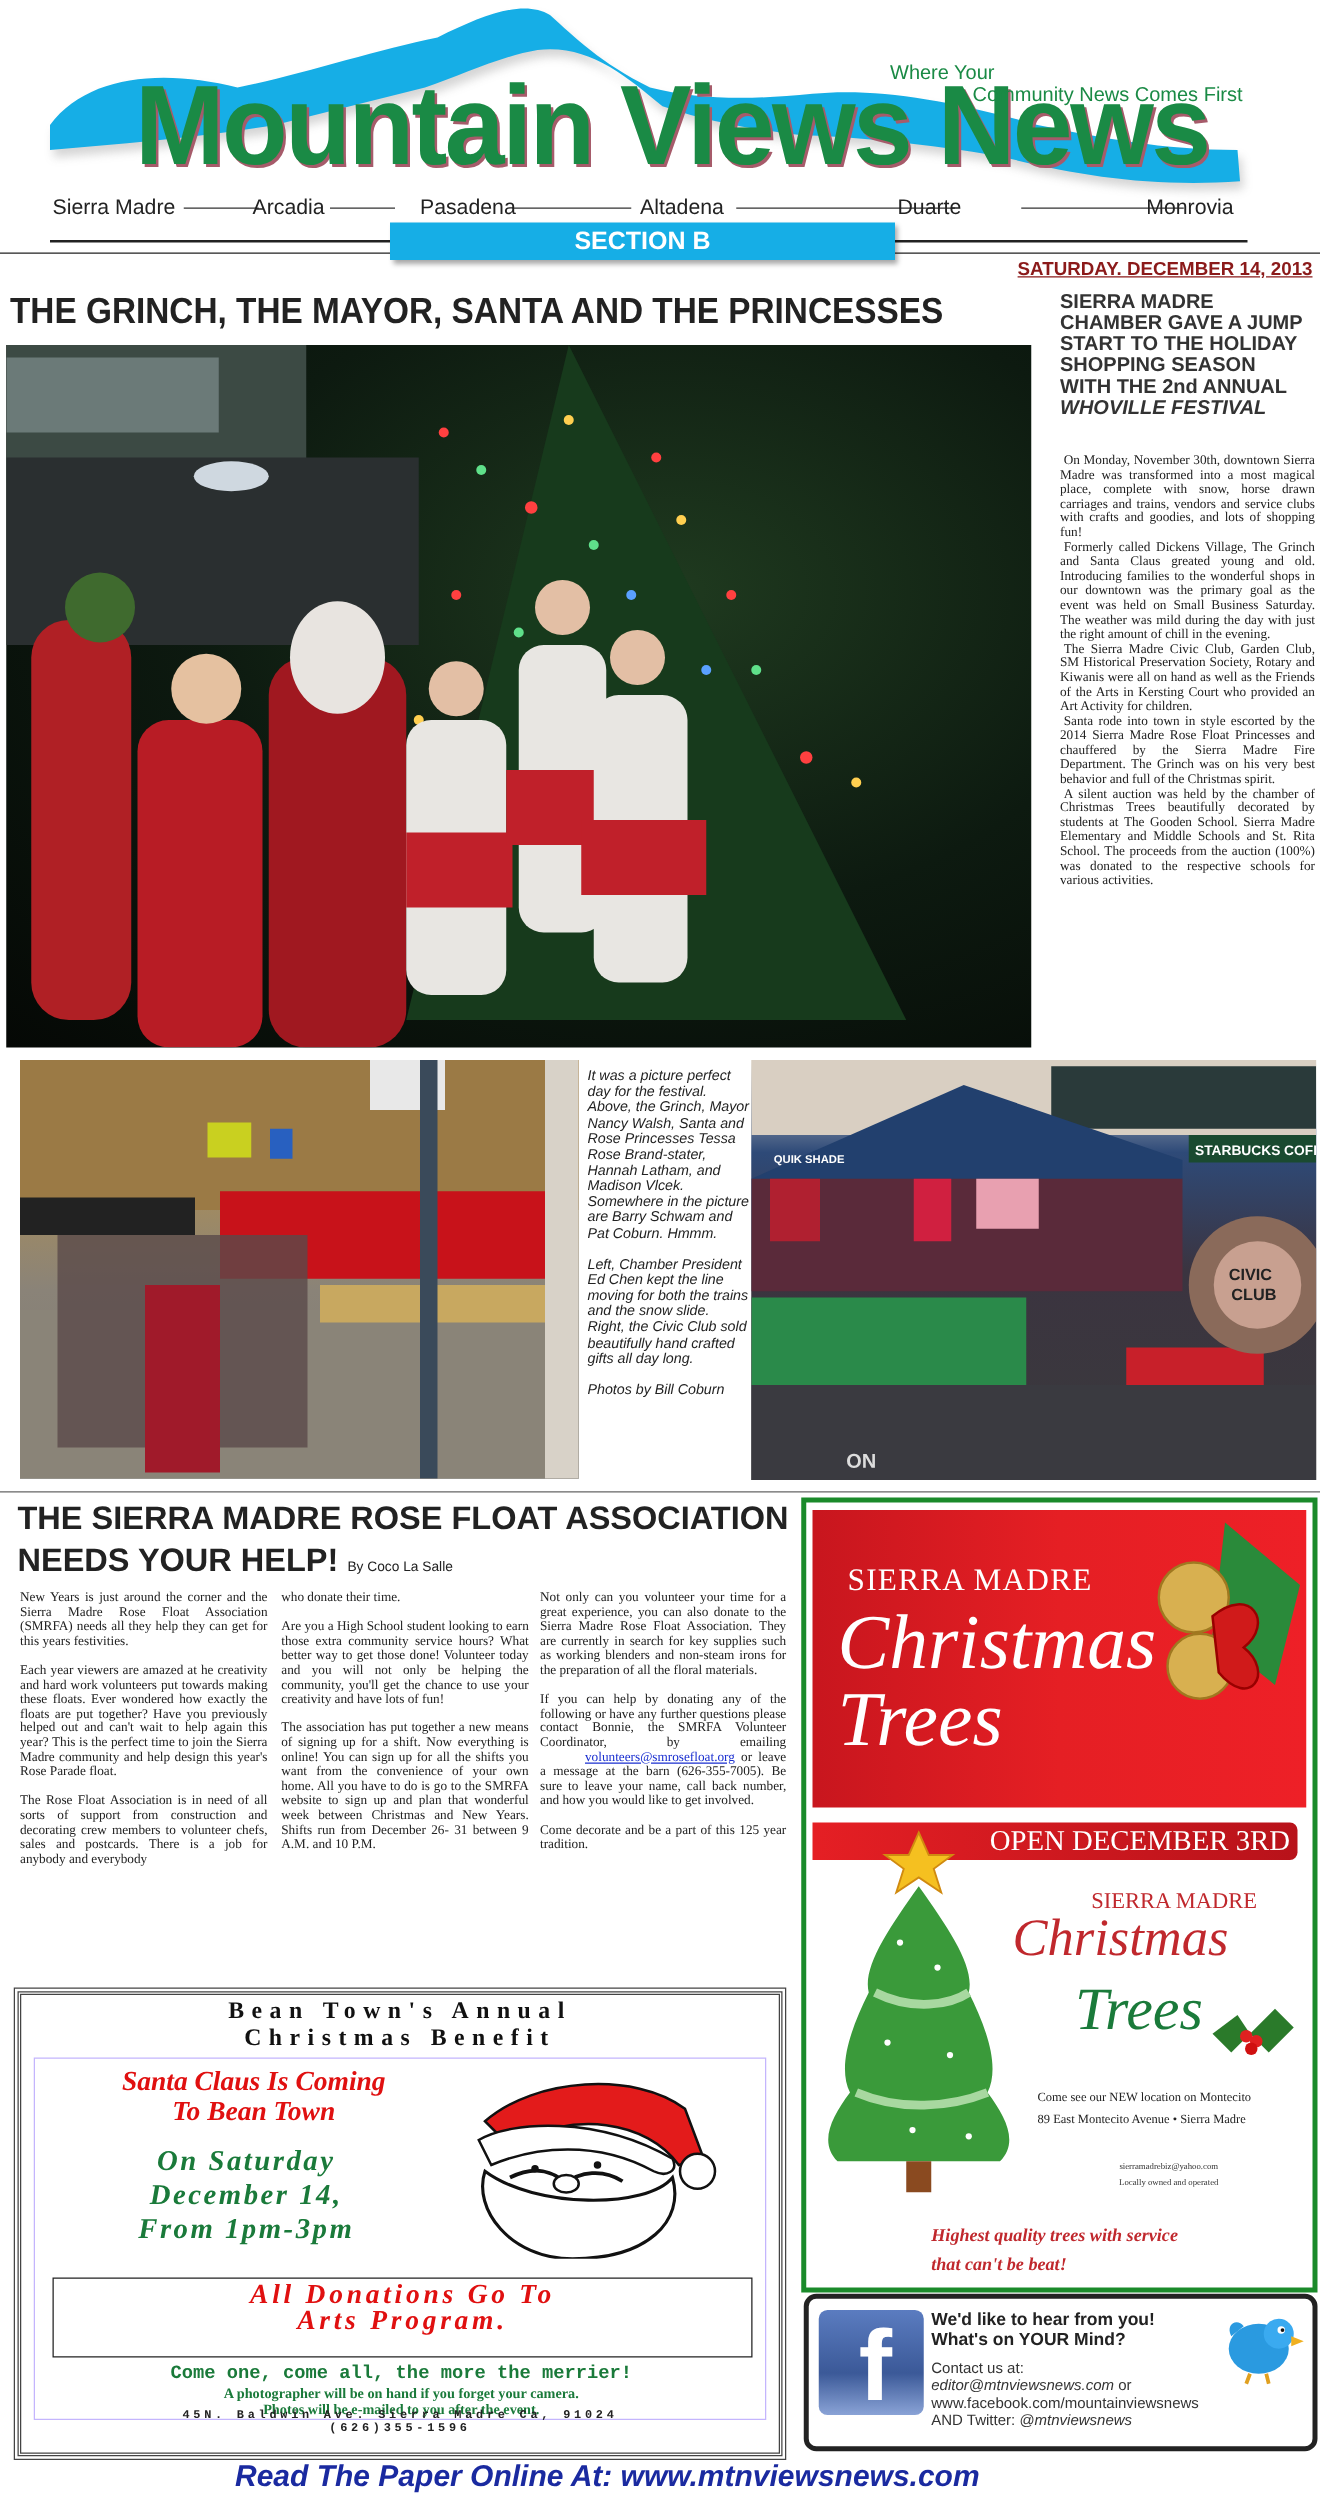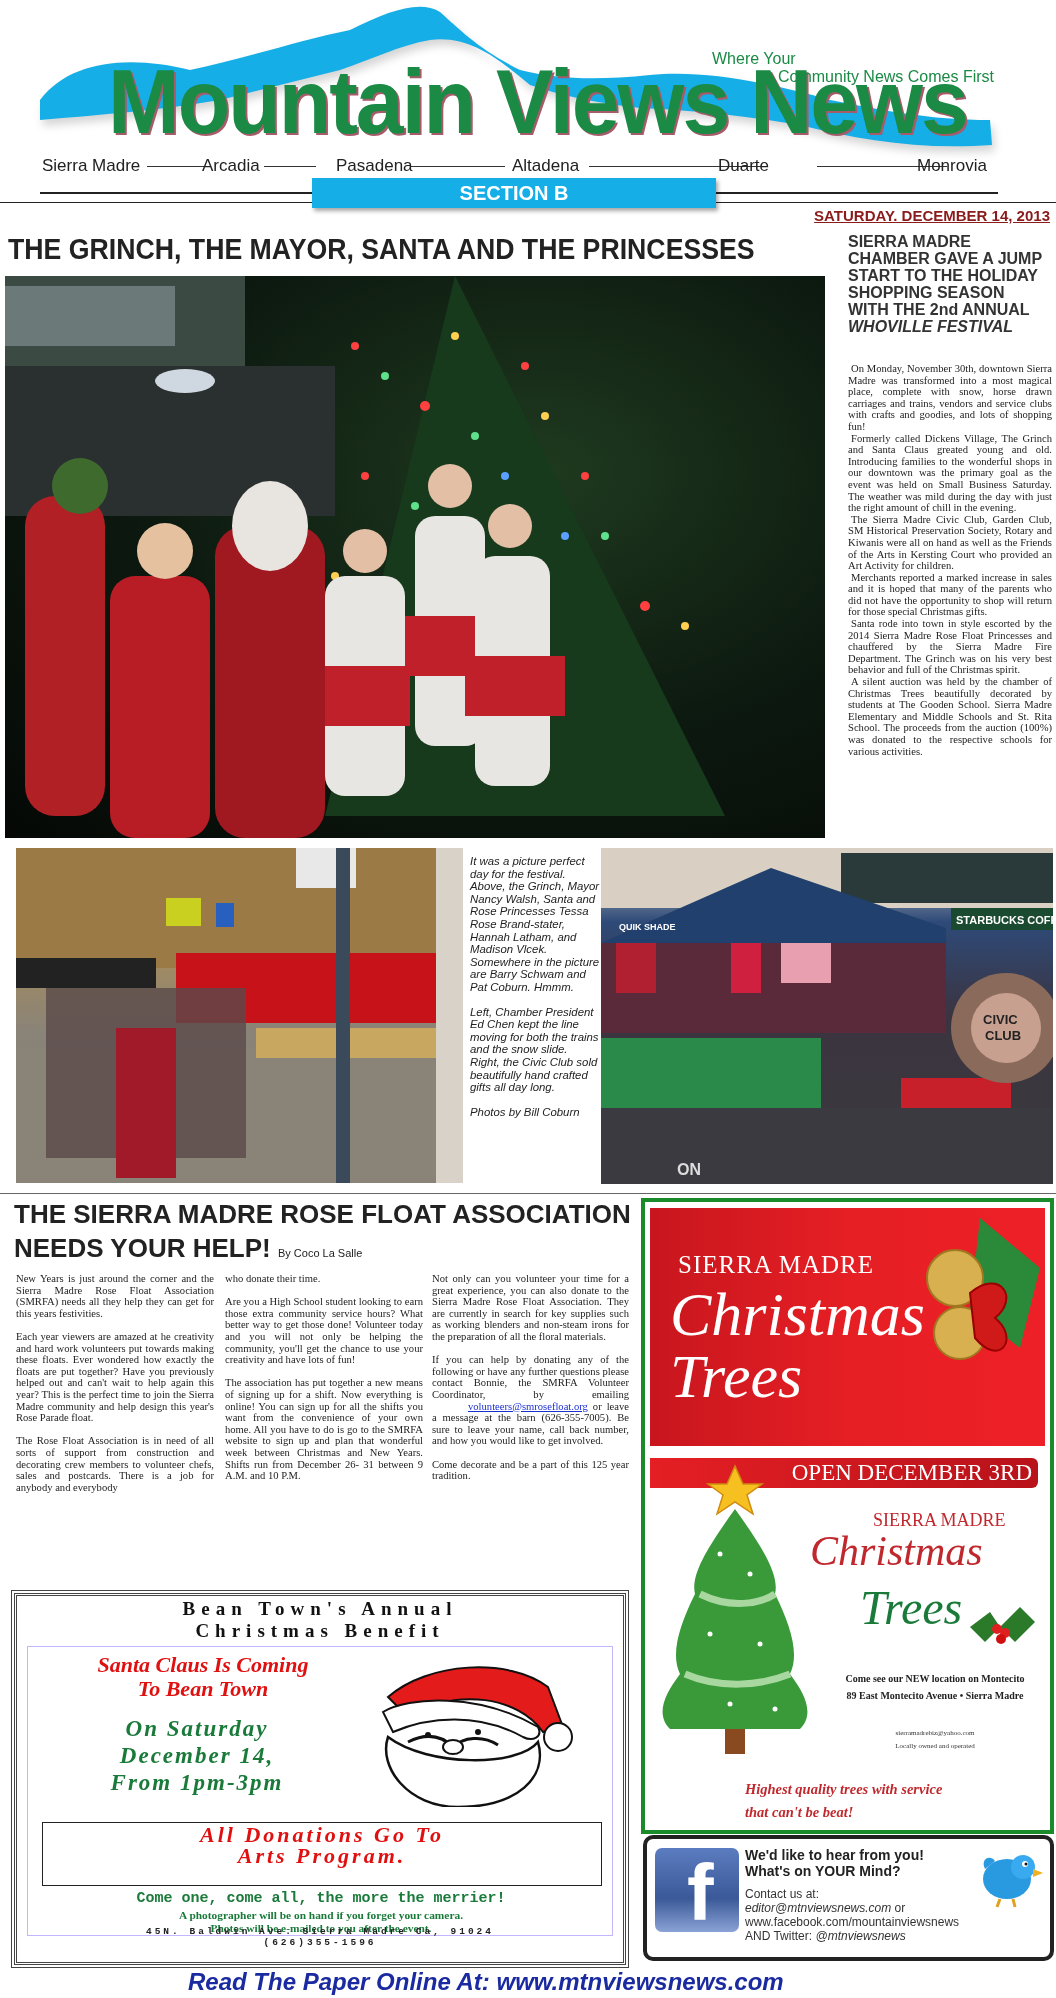--- a/index.html
+++ b/index.html
@@ -55,21 +55,21 @@
 
     
     .tree-ad { position: absolute; left: 641px; top: 1198px; width: 413px; height: 636px; border: 4px solid #1a8a2a; background: #fff; }
     .tree-top { position: absolute; left: 5px; top: 6px; width: 395px; height: 238px; background: linear-gradient(90deg, #c8161e 0%, #e51f24 50%, #ee2027 100%); }
     .tree-sm { position: absolute; left: 28px; top: 43px; font-family: "Liberation Serif", serif; font-size: 25px; color: #fff; letter-spacing: 1px; }
     .tree-script { position: absolute; left: 20px; top: 75px; font-family: "Liberation Serif", serif; font-style: italic; font-size: 62px; line-height: 62px; color: #fff; }
     .open-bar { position: absolute; left: 5px; top: 256px; width: 388px; height: 30px; background: linear-gradient(90deg, #e51f24, #b8121a); border-radius: 0 6px 6px 0; color: #fff; font-family: "Liberation Serif", serif; font-size: 23px; line-height: 30px; text-align: right; padding-right: 6px; }
     .tree-sm2 { position: absolute; left: 228px; top: 308px; font-family: "Liberation Serif", serif; font-size: 18px; color: #c0282d; }
     .tree-script2 { position: absolute; left: 165px; top: 328px; font-family: "Liberation Serif", serif; font-style: italic; font-size: 42px; line-height: 42px; color: #c0282d; }
     .tree-script3 { position: absolute; left: 215px; top: 378px; font-family: "Liberation Serif", serif; font-style: italic; font-size: 48px; color: #1a7a3a; }
-    .tree-loc { position: absolute; left: 185px; top: 468px; width: 210px; text-align: center; font-family: "Liberation Serif", serif; font-size: 10px; line-height: 17px; color: #222; font-weight: bold; }
+    .tree-loc { position: absolute; left: 185px; top: 468px; width: 210px; font-family: "Liberation Serif", serif; font-size: 10px; line-height: 17px; color: #222; }
     .tree-mail { position: absolute; left: 185px; top: 525px; width: 210px; text-align: center; font-family: "Liberation Serif", serif; font-size: 7px; line-height: 13px; color: #333; }
     .tree-qual { position: absolute; left: 100px; top: 552px; font-family: "Liberation Serif", serif; font-style: italic; font-weight: bold; font-size: 14.5px; line-height: 23px; color: #c0282d; margin-top: 24px; }
 
     
     .contact { position: absolute; left: 643px; top: 1835px; width: 411px; height: 126px; border: 4px solid #222; border-radius: 10px; background: #fff; }
     .fb { position: absolute; left: 8px; top: 9px; width: 84px; height: 84px; border-radius: 7px; background: linear-gradient(180deg, #5b7cc0 0%, #3b5998 60%, #8aa3d6 100%); }
     .fb-f { position: absolute; left: 32px; top: 5px; font-family: "Liberation Sans", sans-serif; font-weight: bold; font-size: 80px; line-height: 80px; color: #fff; }
     .contact-h { position: absolute; left: 98px; top: 8px; font-family: "Liberation Sans", sans-serif; font-weight: bold; font-size: 14px; line-height: 16px; color: #222; }
     .contact-b { position: absolute; left: 98px; top: 48px; width: 220px; font-family: "Liberation Sans", sans-serif; font-size: 12px; line-height: 14px; color: #333; }
     .bird { position: absolute; left: 328px; top: 10px; width: 70px; height: 60px; }
@@ -162,21 +162,20 @@
   </svg>
 </div>
 
 <div class="side-head">
   <span>SIERRA MADRE CHAMBER GAVE A JUMP START TO THE HOLIDAY SHOPPING SEASON WITH THE 2nd ANNUAL </span><i>WHOVILLE FESTIVAL</i>
 </div>
 <div class="side-body">
   <p>On Monday, November 30th, downtown Sierra Madre was transformed into a most magical place, complete with snow, horse drawn carriages and trains, vendors and service clubs with crafts and goodies, and lots of shopping fun!</p>
   <p>Formerly called Dickens Village, The Grinch and Santa Claus greated young and old. Introducing families to the wonderful shops in our downtown was the primary goal as the event was held on Small Business Saturday. The weather was mild during the day with just the right amount of chill in the evening.</p>
   <p>The Sierra Madre Civic Club, Garden Club, SM Historical Preservation Society, Rotary and Kiwanis were all on hand as well as the Friends of the Arts in Kersting Court who provided an Art Activity for children.</p>
-  <p>Merchants reported a marked increase in sales and it is hoped that many of the parents who did not have the opportunity to shop will return for those special Christmas gifts.</p>
   <p>Santa rode into town in style escorted by the 2014 Sierra Madre Rose Float Princesses and chauffered by the Sierra Madre Fire Department. The Grinch was on his very best behavior and full of the Christmas spirit.</p>
   <p>A silent auction was held by the chamber of Christmas Trees beautifully decorated by students at The Gooden School. Sierra Madre Elementary and Middle Schools and St. Rita School. The proceeds from the auction (100%) was donated to the respective schools for various activities.</p>
 </div>
 
 <div class="photo-left">
   <svg width="447" height="335" viewBox="0 0 447 335">
     <rect x="0" y="0" width="447" height="120" fill="#9b7a45"></rect>
     <rect x="280" y="0" width="60" height="40" fill="#e8e8e8"></rect>
     <rect x="150" y="50" width="35" height="28" fill="#c9d020"></rect>
     <rect x="200" y="55" width="18" height="24" fill="#2860c0"></rect>

